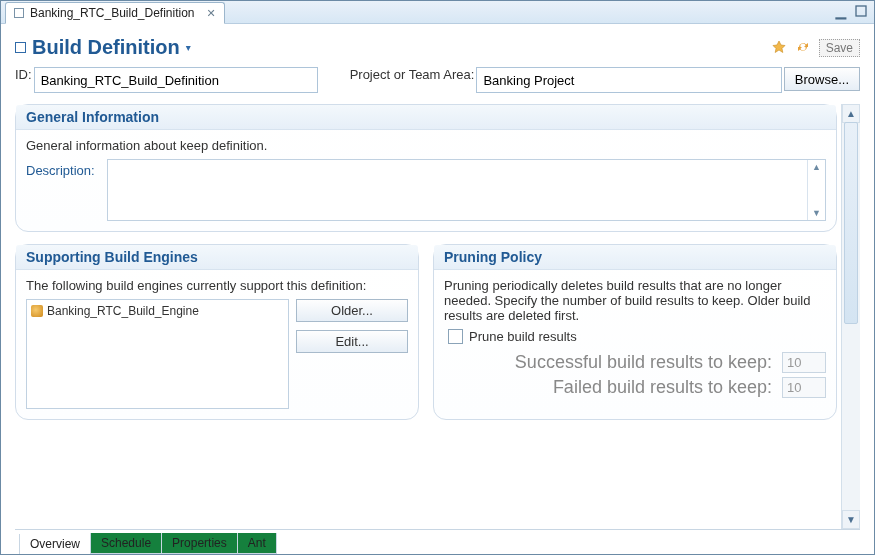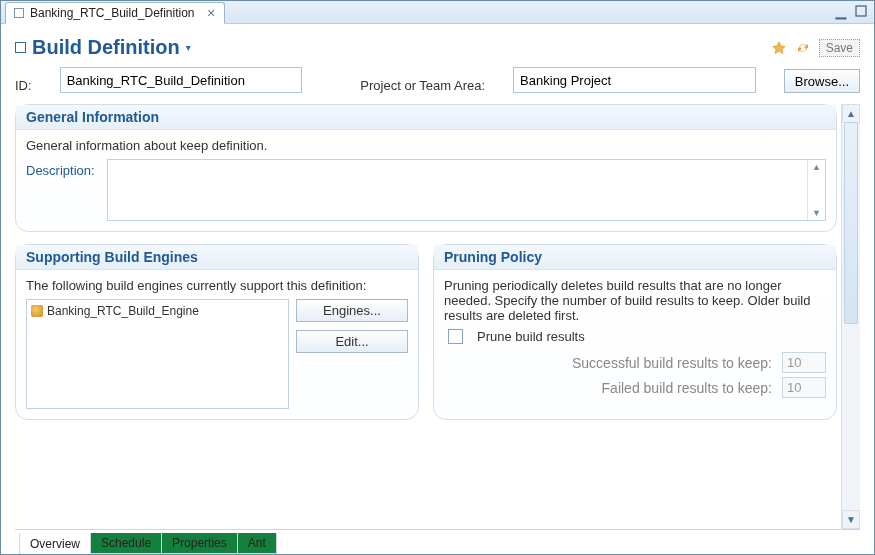--- a/index.html
+++ b/index.html
@@ -10,24 +10,24 @@
 .tab .cls{color:#6a7f90;font-size:11px;margin-left:6px;cursor:pointer}
 .tabbar-ctrls{position:absolute;right:6px;top:3px;display:flex;gap:6px;align-items:center}
 .tabbar-ctrls .ic{width:14px;height:14px;display:flex;align-items:center;justify-content:center;color:#4a6b88;border-radius:2px}
 .tabbar-ctrls .min{font-size:14px;line-height:8px}
 .body{flex:1;display:flex;flex-direction:column;padding:12px 14px 0 14px;overflow:hidden;position:relative}
 .hdr{display:flex;align-items:center;justify-content:space-between;margin-bottom:8px}
 .hdr-left{display:flex;align-items:center;gap:6px}
 .hdr-left .sq{width:9px;height:9px;border:1px solid #2f6aa8;display:inline-block}
 .hdr-title{font-size:20px;font-weight:600;color:#215a94}
 .hdr-chev{color:#2f6aa8;font-size:10px}
-.hdr-right{display:flex;align-items:center;gap:8px}
+.hdr-right{display:flex;gap:8px}
 .hdr-right .ic{width:16px;height:16px;display:inline-flex;align-items:center;justify-content:center}
 .save-btn{border:1px dotted #a0a0a0;background:#f4f4f4;padding:1px 6px;color:#777;font-size:12px}
-.row{display:flex;align-items:flex-end;gap:28px;margin-bottom:10px}
+.row{display:flex;align-items:flex-start;gap:2px;margin-bottom:10px}
 .lbl{color:#333;font-size:13px}
 .txt{flex:1;border:1px solid #adc4d9;padding:3px 6px;font-size:13px;background:#fff;height:18px}
 .browse{border:1px solid #a7bacb;background:linear-gradient(#fefefe,#e6eef6);padding:2px 10px;font-size:13px;height:24px}
 .scroll-area{flex:1;border-top:1px solid transparent;overflow:hidden;display:flex}
 .content{flex:1;overflow:hidden;padding-right:4px}
 .vscroll{width:18px;background:#f0f4f8;border-left:1px solid #d3dfea;position:relative}
 .vscroll .up,.vscroll .dn{height:17px;display:flex;align-items:center;justify-content:center;color:#4b6f91;font-size:10px;background:#eef3f8;border:1px solid #d3dfea}
 .vscroll .dn{position:absolute;bottom:0;left:0;right:0}
 .vscroll .thumb{position:absolute;top:18px;left:2px;right:2px;height:200px;background:linear-gradient(#e8f0f8,#d4e4f2);border:1px solid #bdd1e3;border-radius:2px}
 .section{border:1px solid #d1ddea;border-radius:13px;margin-bottom:12px;background:linear-gradient(#fff,#fdfeff)}
@@ -41,23 +41,23 @@
 .chk{width:13px;height:13px;border:1px solid #8aa3b8;background:#fff}
 .dotted{border:1px dotted #888;padding:1px 4px}
 .two-col{display:flex;gap:14px}
 .two-col>.section{flex:1;margin-bottom:8px}
 .engines{display:flex;gap:7px;margin-top:6px}
 .eng-list{flex:1;border:1px solid #c0d1e1;background:#fff;height:100px;padding:4px}
 .eng-item{display:flex;align-items:center;gap:4px;font-size:12px}
 .eng-ic{width:12px;height:12px;display:inline-block;background:radial-gradient(circle at 40% 40%,#f7c96b,#d08b1e);border-radius:2px}
 .eng-btns{display:flex;flex-direction:column;gap:8px}
 .btn{border:1px solid #a7bacb;background:linear-gradient(#fefefe,#e6eef6);padding:3px 0;font-size:13px;width:110px;text-align:center}
-.prune-row{display:flex;align-items:flex-end;gap:14px;margin:6px 0 8px 4px}
+.prune-row{display:flex;align-items:flex-end;gap:6px;margin:6px 0 8px 4px}
 .num-row{display:flex;align-items:center;justify-content:flex-end;gap:10px;margin:4px 0;color:#888}
-.num-row .lbl2{font-size:14px}
+.num-row .lbl2{font-size:18px}
 .num-row .num{border:1px solid #c9d6e2;background:#f7f9fb;width:34px;padding:2px 4px;color:#999;text-align:left}
 .bottom-tabs{height:24px;border-top:1px solid #c8d6e3;display:flex;align-items:flex-end;background:#fff;padding-left:4px}
 .btab{border:1px solid #c8d6e3;border-top:none;padding:3px 10px;font-size:12px;background:#15803d;margin-right:-1px}
 .btab.active{background:#fff;border-bottom:1px solid #fff;position:relative;top:1px}
 </style>
 </head>
 <body>
 
 <div class="window">
   <div class="tabbar">
@@ -131,21 +131,21 @@
             <div class="section-bd">
               <div>The following build engines currently support this definition:</div>
               <div class="engines">
                 <div class="eng-list">
                   <div class="eng-item">
                     <span class="eng-ic"></span>
                     <span>Banking_RTC_Build_Engine</span>
                   </div>
                 </div>
                 <div class="eng-btns">
-                  <div class="btn">Engines...</div>
+                  <div class="btn">Older...</div>
                   <div class="btn">Edit...</div>
                 </div>
               </div>
             </div>
           </div>
 
           <div class="section">
             <div class="section-hd">Pruning Policy</div>
             <div class="section-bd">
               <div>Pruning periodically deletes build results that are no longer needed. Specify the number of build results to keep. Older build results are deleted first.</div>

